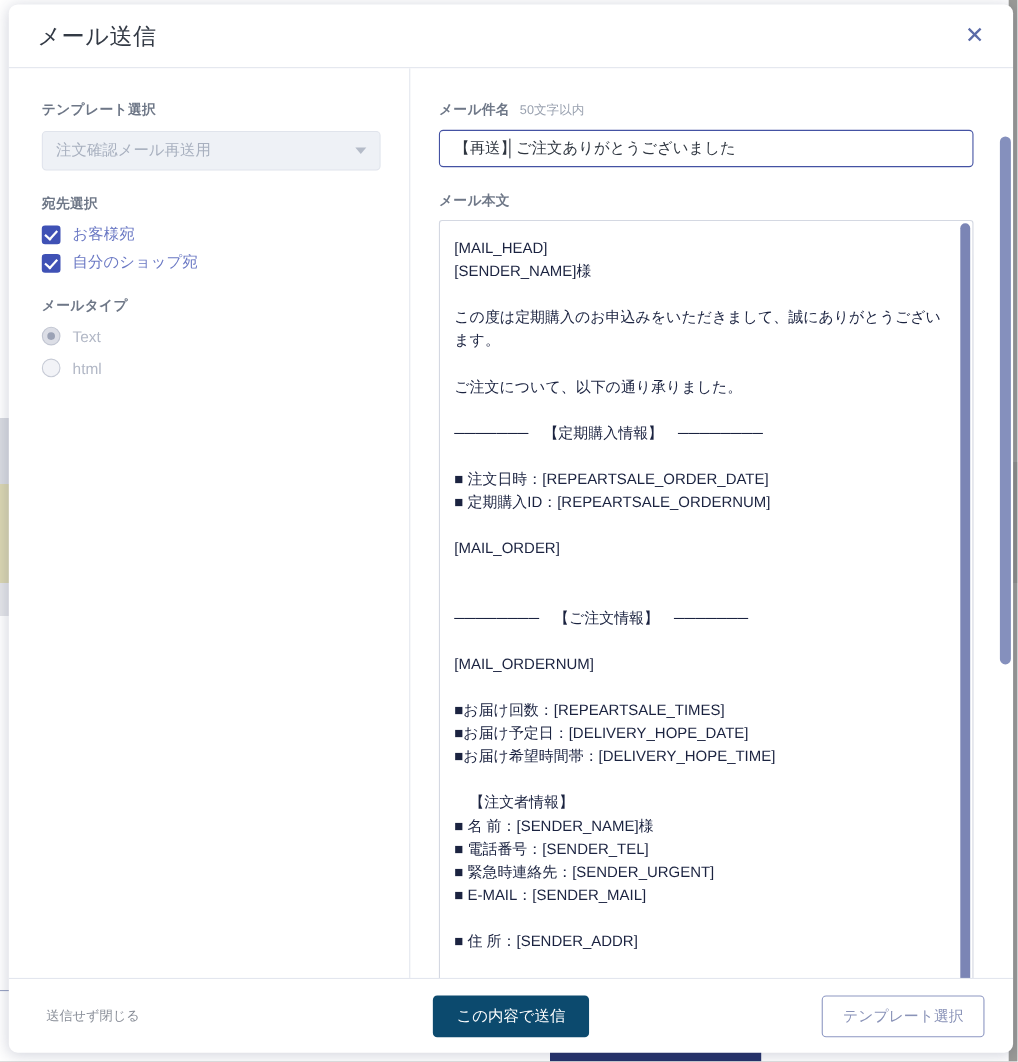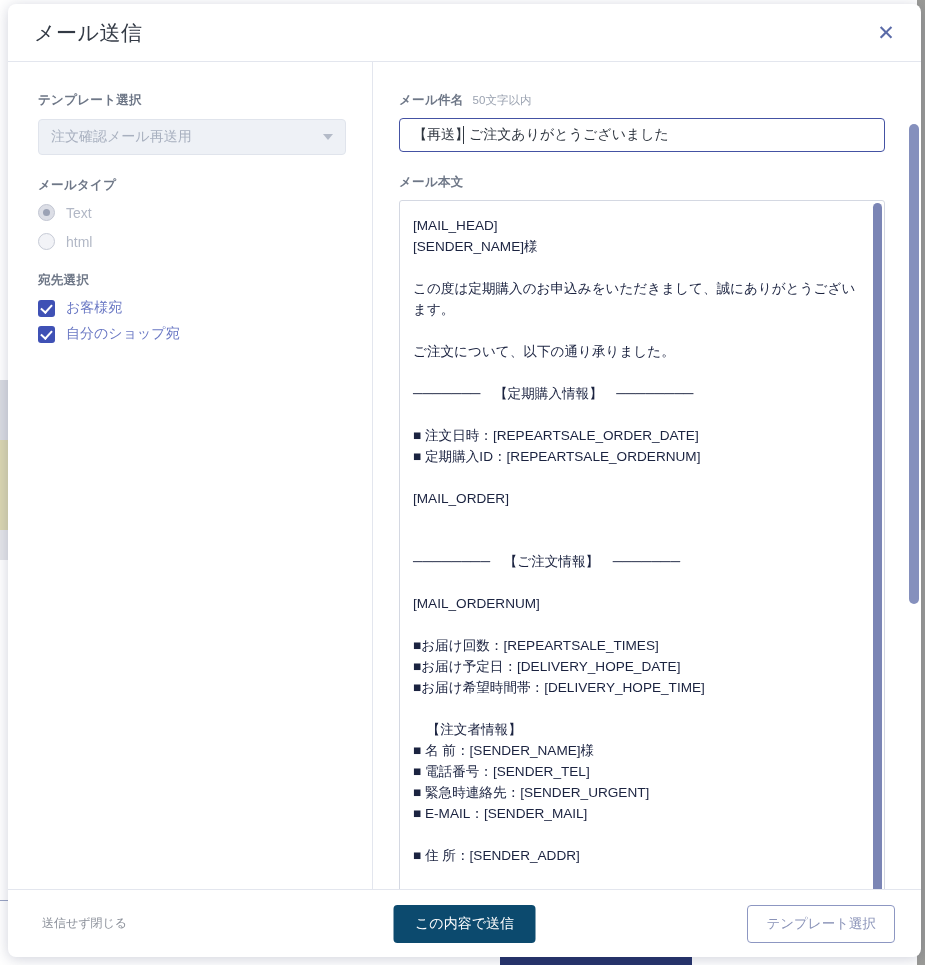--- a/index.html
+++ b/index.html
@@ -363,40 +363,40 @@
 
       <div class="group">
         <div class="field-label">テンプレート選択</div>
         <div class="select-box">
           <span class="select-value">注文確認メール再送用</span>
           <span class="caret"></span>
         </div>
       </div>
 
       <div class="group">
+        <div class="field-label">宛先選択</div>
+        <div class="check-row">
+          <span class="checkbox"></span>
+          <span class="check-label">お客様宛</span>
+        </div>
+        <div class="check-row">
+          <span class="checkbox"></span>
+          <span class="check-label">自分のショップ宛</span>
+        </div>
+      </div>
+
+      <div class="group">
         <div class="field-label">メールタイプ</div>
         <div class="radio-row">
           <span class="radio selected"></span>
           <span class="radio-label">Text</span>
         </div>
         <div class="radio-row">
           <span class="radio"></span>
           <span class="radio-label">html</span>
-        </div>
-      </div>
-
-      <div class="group">
-        <div class="field-label">宛先選択</div>
-        <div class="check-row">
-          <span class="checkbox"></span>
-          <span class="check-label">お客様宛</span>
-        </div>
-        <div class="check-row">
-          <span class="checkbox"></span>
-          <span class="check-label">自分のショップ宛</span>
         </div>
       </div>
 
     </div>
 
     <div class="right-pane">
 
       <div class="label-row">
         <span class="field-label" style="margin-bottom:0">メール件名</span>
         <span class="label-hint">50文字以内</span>

